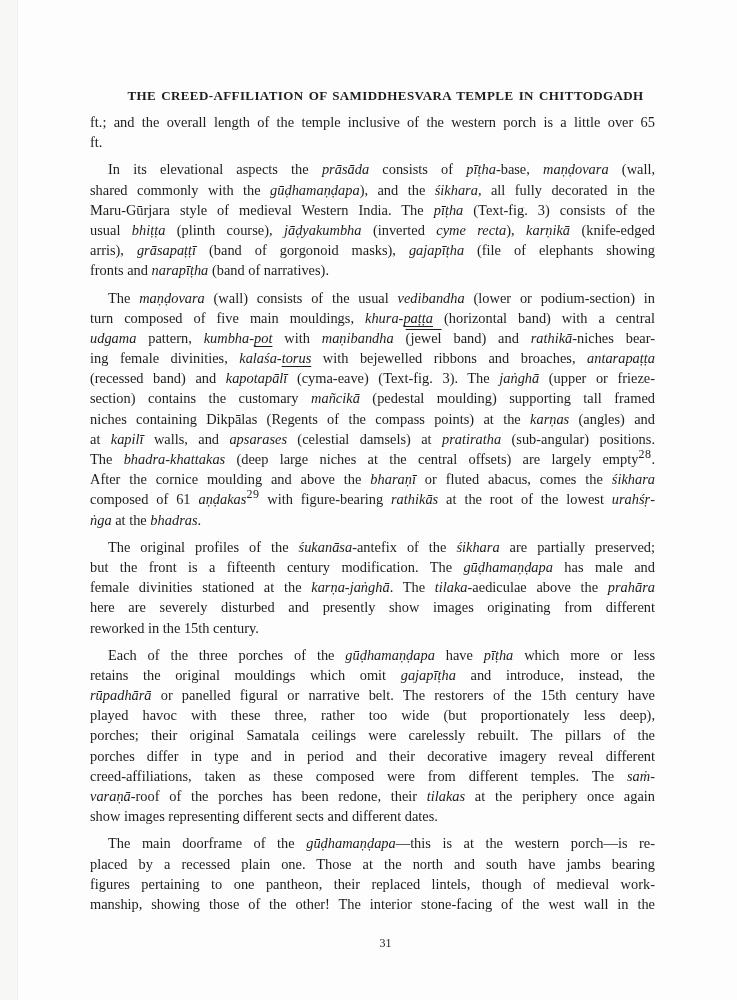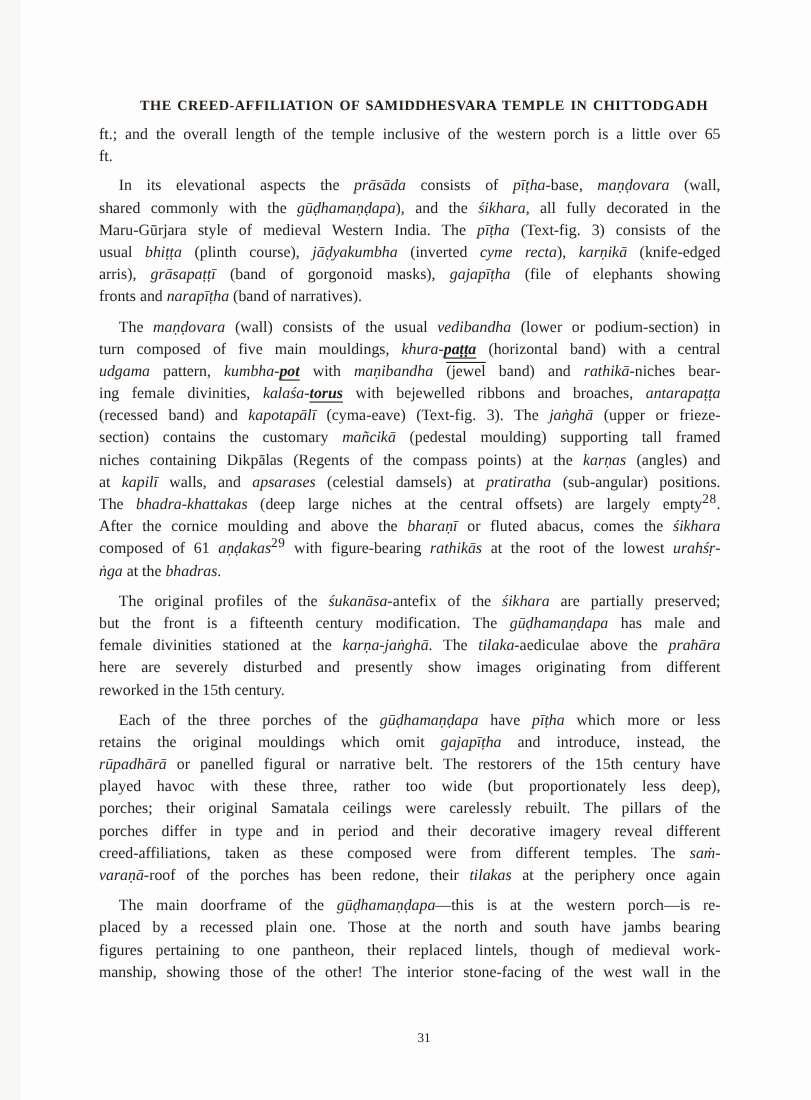--- a/index.html
+++ b/index.html
@@ -43,21 +43,20 @@
     text-align: justify;
     text-align-last: justify;
   }
   .line.last { text-align-last: left; }
   .line.first { text-indent: 18px; }
   .it { font-style: italic; }
   .un {
     text-decoration: underline;
     text-decoration-thickness: 1px;
     text-underline-offset: 2.5px;
-    font-weight: bold;
   }
   .ov { text-decoration: overline; text-decoration-thickness: 1px; }
   sup.note {
     font-size: 12px;
     line-height: 0;
     vertical-align: super;
     letter-spacing: 0.5px;
   }
   .page-number {
     position: absolute;
@@ -108,20 +107,21 @@
       </div>
       <div class="para">
         <div class="line first"><span>Each of the three porches of the </span><span class="it">gūḍhamaṇḍapa</span><span> have </span><span class="it">pīṭha</span><span> which more or less</span></div>
         <div class="line"><span>retains the original mouldings which omit </span><span class="it">gajapīṭha</span><span> and introduce, instead, the</span></div>
         <div class="line"><span class="it">rūpadhārā</span><span> or panelled figural or narrative belt. The restorers of the 15th century have</span></div>
         <div class="line"><span>played havoc with these three, rather too wide (but proportionately less deep),</span></div>
         <div class="line"><span>porches; their original Samatala ceilings were carelessly rebuilt. The pillars of the</span></div>
         <div class="line"><span>porches differ in type and in period and their decorative imagery reveal different</span></div>
         <div class="line"><span>creed-affiliations, taken as these composed were from different temples. The </span><span class="it">saṁ-</span></div>
         <div class="line"><span class="it">varaṇā</span><span>-roof of the porches has been redone, their </span><span class="it">tilakas</span><span> at the periphery once again</span></div>
+        <div class="line last"><span>show images representing different sects and different dates.</span></div>
       </div>
       <div class="para">
         <div class="line first"><span>The main doorframe of the </span><span class="it">gūḍhamaṇḍapa</span><span>—this is at the western porch—is re-</span></div>
         <div class="line"><span>placed by a recessed plain one. Those at the north and south have jambs bearing</span></div>
         <div class="line"><span>figures pertaining to one pantheon, their replaced lintels, though of medieval work-</span></div>
         <div class="line"><span>manship, showing those of the other! The interior stone-facing of the west wall in the</span></div>
       </div>
     </div>
   <div class="page-number">31</div>
 </div>

